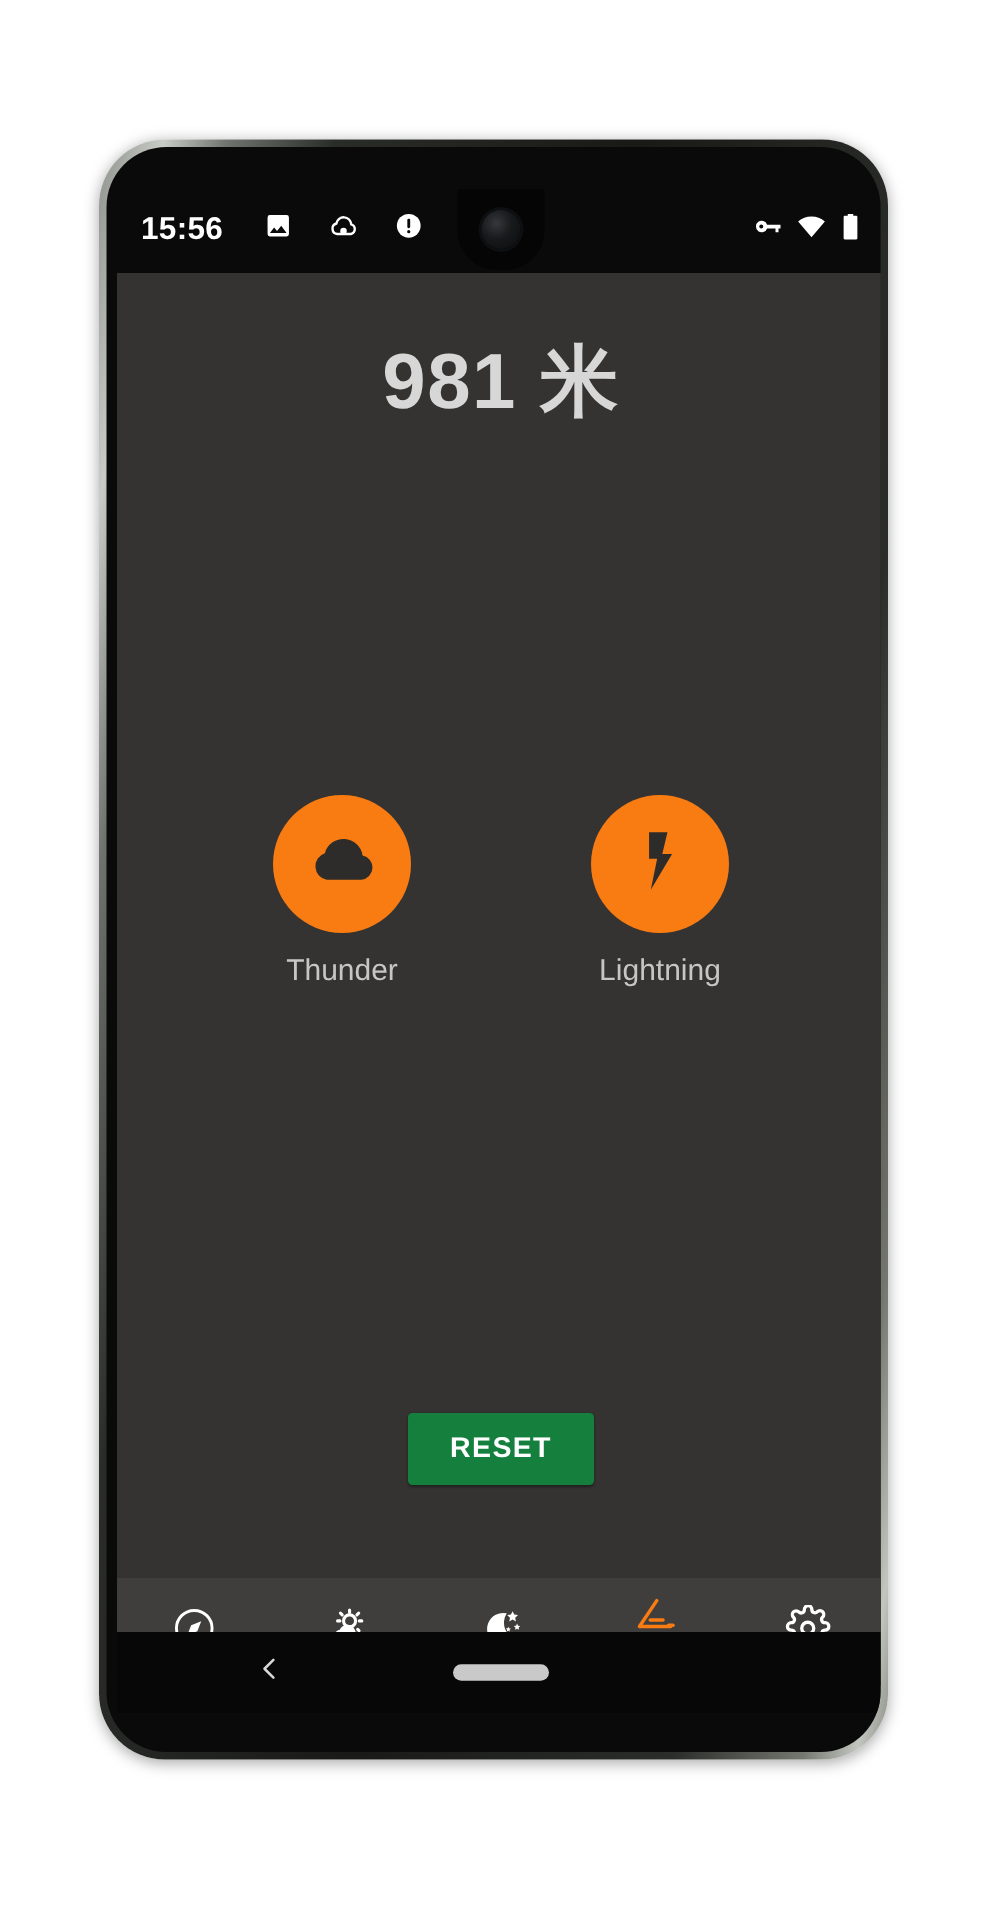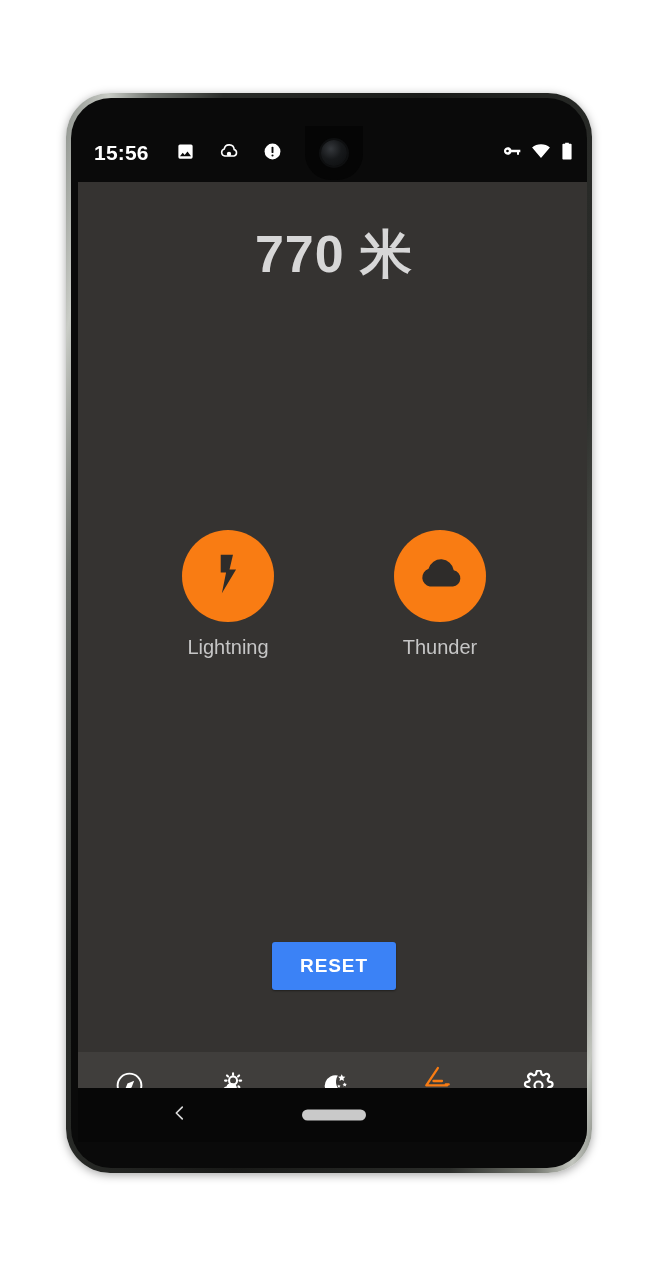--- a/index.html
+++ b/index.html
@@ -154,21 +154,21 @@
   }
 
   .reset-wrap {
     position: absolute;
     left: 0; right: 0;
     top: 760px;
     display: flex;
     justify-content: center;
   }
   .reset-btn {
-    background: #3b82f6;
+    background: #15803d;
     color: #ffffff;
     border: none;
     border-radius: 3px;
     padding: 13px 28px;
     font-size: 19px;
     font-weight: bold;
     letter-spacing: 0.9px;
     font-family: "Liberation Sans", sans-serif;
     cursor: pointer;
     box-shadow: 0 1px 2px rgba(0,0,0,0.4);
@@ -286,44 +286,44 @@
           </span>
         </div>
 
         <div class="camera">
           <div class="lens"></div>
         </div>
       </div>
 
       <div class="app">
 
-        <div class="distance">770 米</div>
+        <div class="distance">981 米</div>
 
         <div class="actions">
+
+          <div class="action">
+            <div class="circle">
+              <span>
+                <svg width="50" height="50" viewBox="0 0 24 24" fill="#2e2c2a">
+                  <path d="M18.6 10.2A6.2 6.2 0 0 0 6.5 9.5 4.4 4.4 0 0 0 7.1 18h11.1a3.95 3.95 0 0 0 .4-7.8z"></path>
+                </svg>
+              </span>
+            </div>
+            <div class="action-label">Thunder</div>
+          </div>
 
           <div class="action">
             <div class="circle">
               <span>
                 <svg width="46" height="46" viewBox="0 0 24 24" fill="#2e2c2a">
                   <path d="M14.6 2H8.2v9.2H11L8.8 22l7.4-12.4h-3.4L14.6 2z"></path>
                 </svg>
               </span>
             </div>
             <div class="action-label">Lightning</div>
-          </div>
-
-          <div class="action">
-            <div class="circle">
-              <span>
-                <svg width="50" height="50" viewBox="0 0 24 24" fill="#2e2c2a">
-                  <path d="M18.6 10.2A6.2 6.2 0 0 0 6.5 9.5 4.4 4.4 0 0 0 7.1 18h11.1a3.95 3.95 0 0 0 .4-7.8z"></path>
-                </svg>
-              </span>
-            </div>
-            <div class="action-label">Thunder</div>
           </div>
 
         </div>
 
         <div class="reset-wrap">
           <button class="reset-btn">RESET</button>
         </div>
 
         <div class="tabbar">
 

